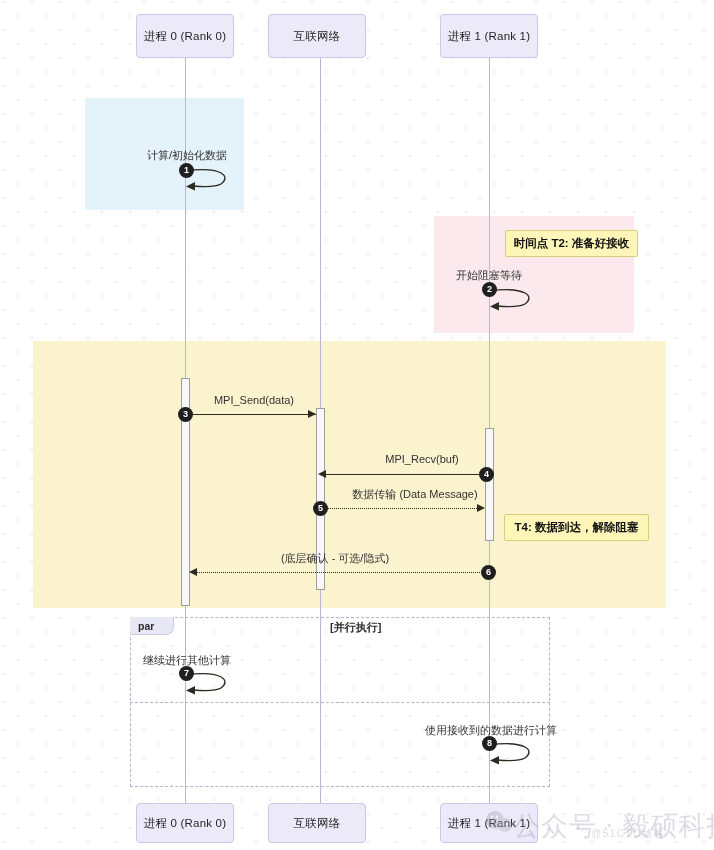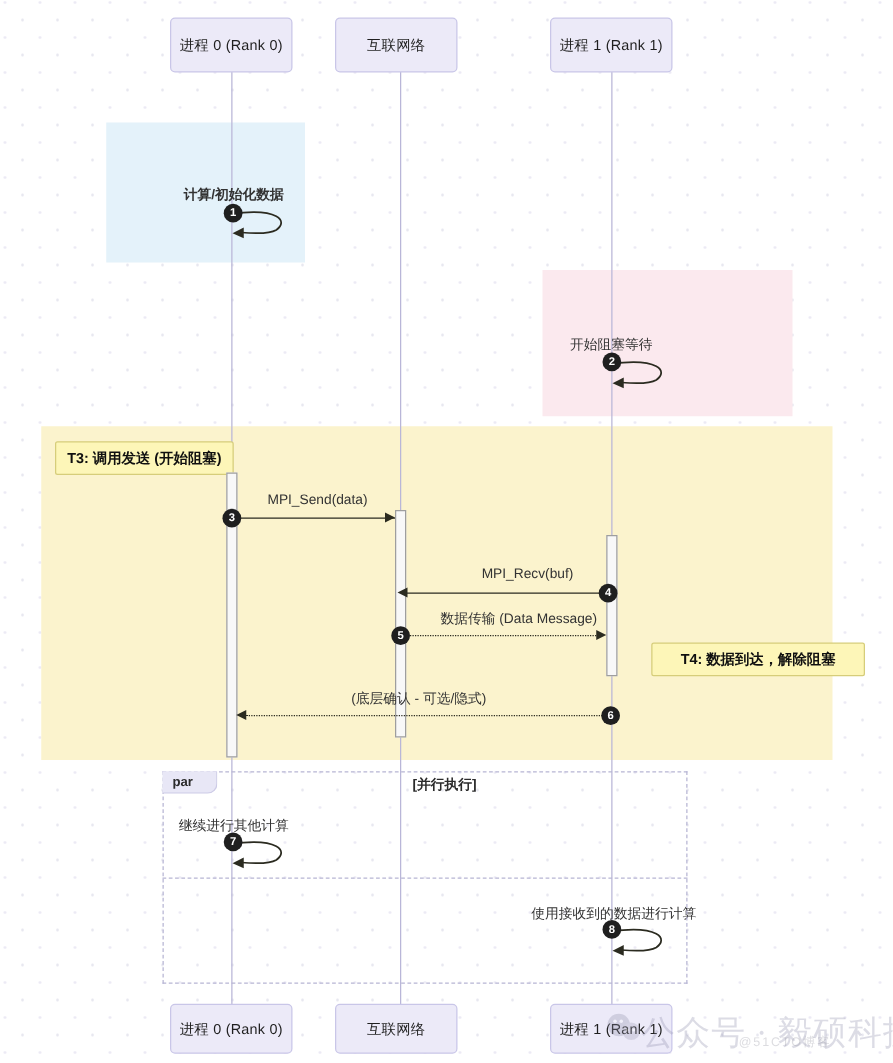--- a/index.html
+++ b/index.html
@@ -217,37 +217,37 @@
     <div class="actor" style="left:268px; top:14px; width:98px; height:44px;">
       <span>互联网络</span>
     </div>
     <div class="actor" style="left:440px; top:14px; width:98px; height:44px;">
       <span>进程 1 (Rank 1)</span>
     </div>
   </div>
 
 
   <div class="layer">
-    <div class="note" style="left:44px;  top:353px; width:143px; height:27px;">
-      <span>T3: 调用发送 (开始阻塞)</span>
-    </div>
-    <div class="note" style="left:521px; top:514px; width:171px; height:27px;">
+    <div class="note" style="left:505px; top:230px; width:133px; height:27px;">
+      <span>时间点 T2: 准备好接收</span>
+    </div>
+    <div class="note" style="left:504px; top:514px; width:145px; height:27px;">
       <span>T4: 数据到达，解除阻塞</span>
     </div>
   </div>
 
   <div class="layer">
     <div class="activation" style="left:181px; top:378px; height:228px;"></div>
     <div class="activation" style="left:316px; top:408px; height:182px;"></div>
     <div class="activation" style="left:485px; top:428px; height:113px;"></div>
   </div>
 
   <div class="layer">
 
-    <div class="msg-label" style="left:141px; top:148px; width:92px;font-weight:bold;">计算/初始化数据</div>
+    <div class="msg-label" style="left:141px; top:148px; width:92px;">计算/初始化数据</div>
     <svg class="selfloop" style="left:183px; top:167px;" width="50" height="24">
       <path d="M2,4 C40,-1 48,10 38,17 C33,20 22,20 10,19" fill="none" stroke="#2b2b20" stroke-width="1.4"></path>
       <path d="M12,15 L3,19.5 L12,23.5 Z" fill="#2b2b20"></path>
     </svg>
     <div class="seqnum" style="left:179px; top:163px;">1</div>
 
     <div class="msg-label" style="left:447px; top:268px; width:84px;">开始阻塞等待</div>
     <svg class="selfloop" style="left:487px; top:287px;" width="50" height="24">
       <path d="M2,4 C40,-1 48,10 38,17 C33,20 22,20 10,19" fill="none" stroke="#2b2b20" stroke-width="1.4"></path>
       <path d="M12,15 L3,19.5 L12,23.5 Z" fill="#2b2b20"></path>

